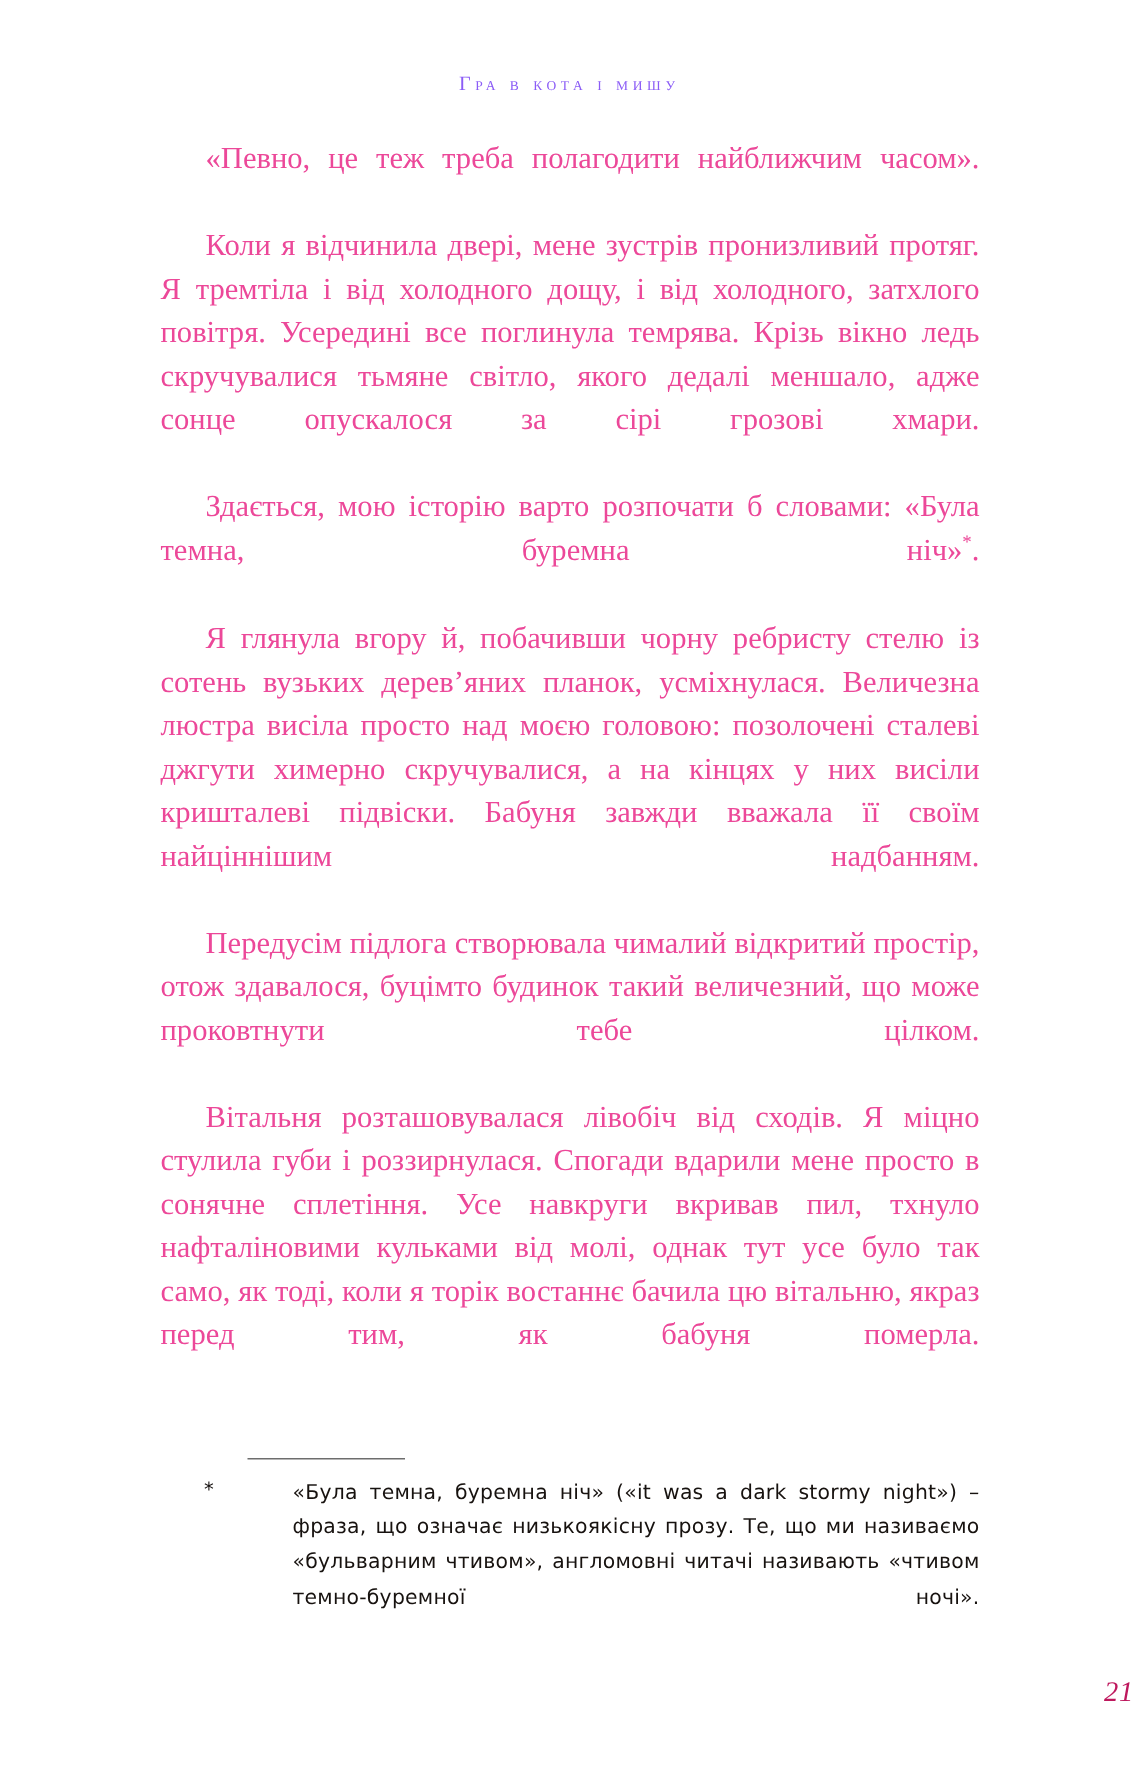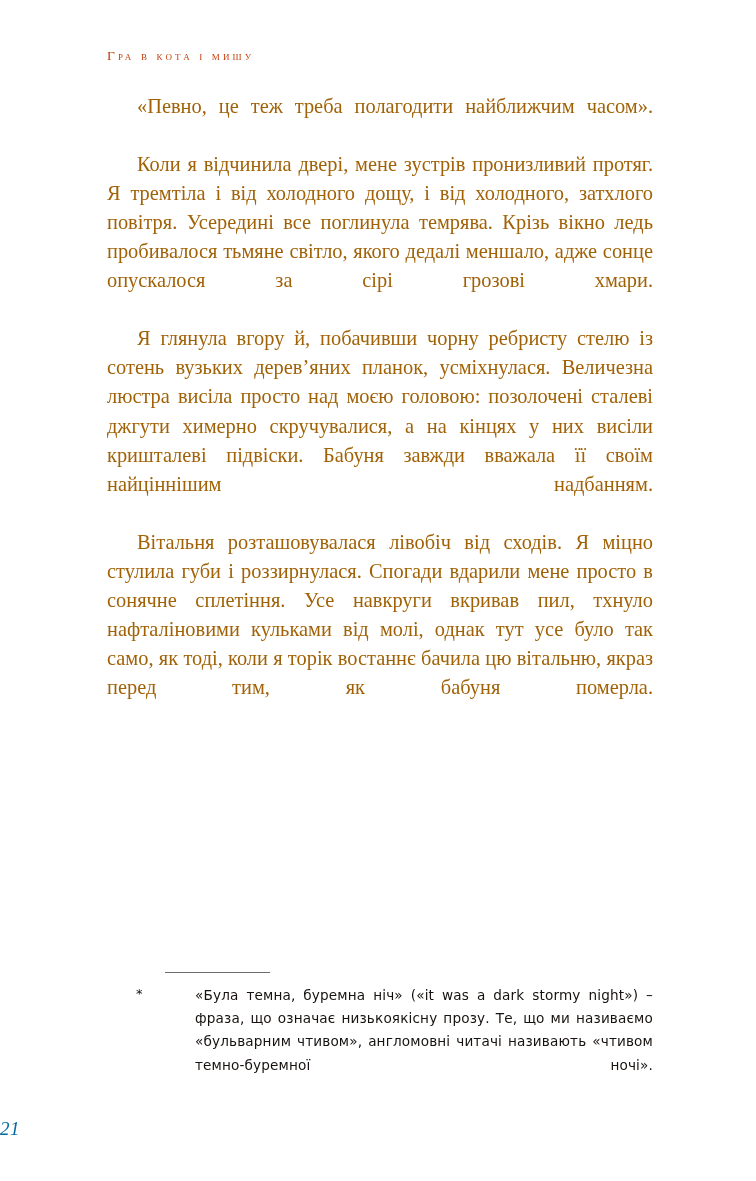--- a/index.html
+++ b/index.html
@@ -20,46 +20,46 @@
     font-family: "Liberation Serif", "DejaVu Serif", serif;
     -webkit-font-smoothing: antialiased;
   }
 
   
   .running-head {
     position: absolute;
     top: 48px;
     left: 107px;
     width: 545px;
-    text-align: left;
+    text-align: center;
     font-family: "Liberation Serif", "DejaVu Serif", serif;
     font-size: 13.5px;
     font-variant: small-caps;
     letter-spacing: 3.1px;
-    color: #c2410c;
+    color: #8b5cf6;
     text-transform: lowercase;
   }
   .running-head::first-letter { text-transform: uppercase; }
 
   
   .textblock {
     position: absolute;
     top: 92px;
     left: 107px;
     width: 546px;
   }
 
   .textblock p {
     margin: 0;
     font-size: 20.4px;
     line-height: 29.05px;
     text-align: justify;
     text-justify: inter-word;
     text-indent: 30px;
-    color: #a16207;
+    color: #ec4899;
     hyphens: manual;
   }
 
   
   .textblock p::after {
     content: "";
     display: inline-block;
     width: 100%;
   }
 
@@ -118,45 +118,47 @@
     display: inline-block;
     width: 100%;
   }
 
   
   .folio {
     position: absolute;
     top: 1118px;
     left: 0;
     width: 756px;
-    text-align: left;
+    text-align: right;
     font-family: "Liberation Serif", "DejaVu Serif", serif;
     font-style: italic;
     font-size: 19px;
-    color: #0369a1;
+    color: #be185d;
     letter-spacing: 0.5px;
   }
 </style>
 </head>
 <body>
 
 <div class="page">
 
   <div class="running-head">Гра в кота і мишу</div>
 
   <div class="textblock">
 
     <p>«Певно, це теж треба полагодити найближчим часом».</p>
 
-    <p>Коли я відчинила двері, мене зустрів пронизливий протяг. Я тремтіла і від холодного дощу, і від холодного, затхлого повітря. Усередині все поглинула темрява. Крізь вікно ледь пробивалося тьмяне світло, якого дедалі меншало, адже сонце опускалося за сірі грозові хмари.</p>
+    <p>Коли я відчинила двері, мене зустрів пронизливий протяг. Я тремтіла і від холодного дощу, і від холодного, затхлого повітря. Усередині все поглинула темрява. Крізь вікно ледь скручувалися тьмяне світло, якого дедалі меншало, адже сонце опускалося за сірі грозові хмари.</p>
 
+    <p><span>Здається, мою історію варто розпочати б словами: «Була темна, буремна ніч»</span><span class="fnmark">*</span><span>.</span></p>
 
     <p>Я глянула вгору й, побачивши чорну ребристу стелю із сотень вузьких дерев’яних планок, усміхнулася. Величезна люстра висіла просто над моєю головою: позолочені сталеві джгути химерно скручувалися, а на кінцях у них висіли кришталеві підвіски. Бабуня завжди вважала її своїм найціннішим надбанням.</p>
 
 
+    <p>Передусім підлога створювала чималий відкритий простір, отож здавалося, буцімто будинок такий величезний, що може проковтнути тебе цілком.</p>
 
     <p>Вітальня розташовувалася лівобіч від сходів. Я міцно стулила губи і роззирнулася. Спогади вдарили мене просто в сонячне сплетіння. Усе навкруги вкривав пил, тхнуло нафталіновими кульками від молі, однак тут усе було так само, як тоді, коли я торік востаннє бачила цю вітальню, якраз перед тим, як бабуня померла.</p>
 
   </div>
 
   <div class="footnote">
     <div class="footnote-rule"></div>
     <div class="footnote-body">
       <span class="footnote-star">*</span>
       <span class="footnote-text">«Була темна, буремна ніч» («it was a dark stormy night») – фраза, що означає низькоякісну прозу. Те, що ми називаємо «бульварним чтивом», англомовні читачі називають «чтивом темно-буремної ночі».</span>

